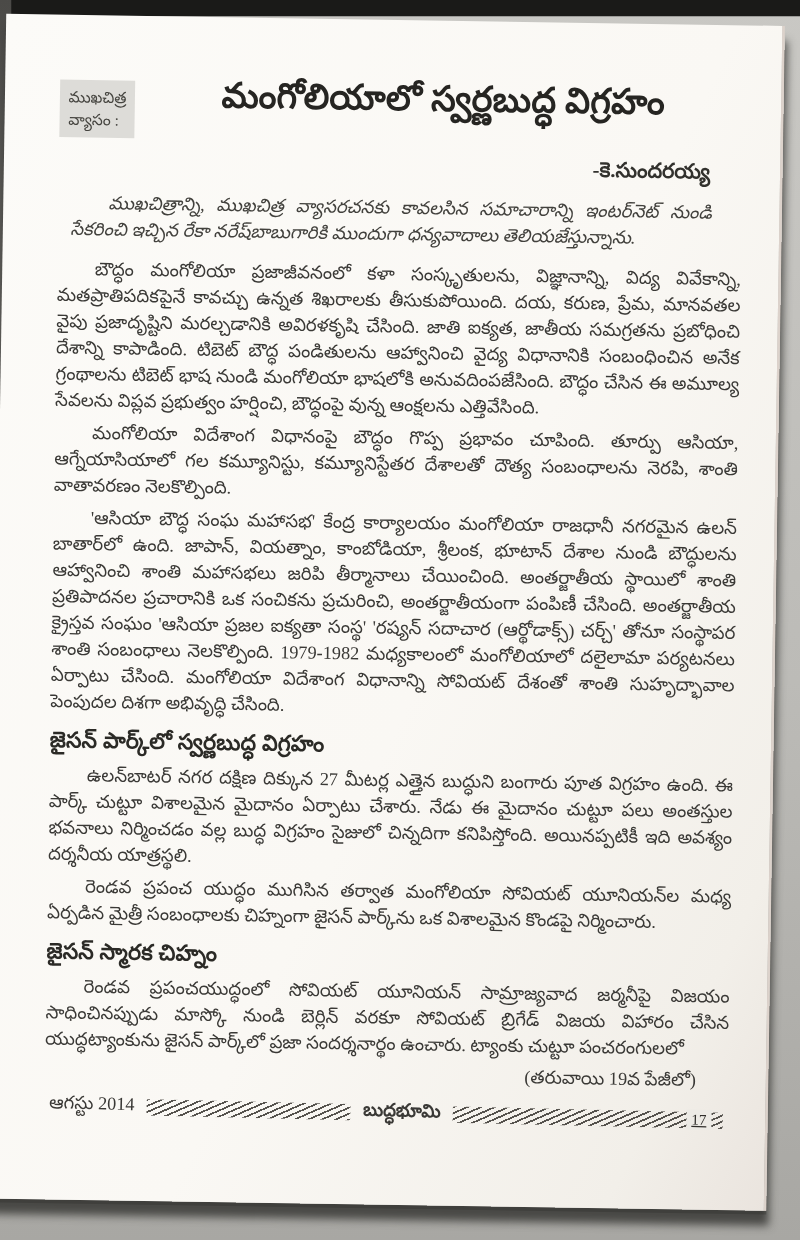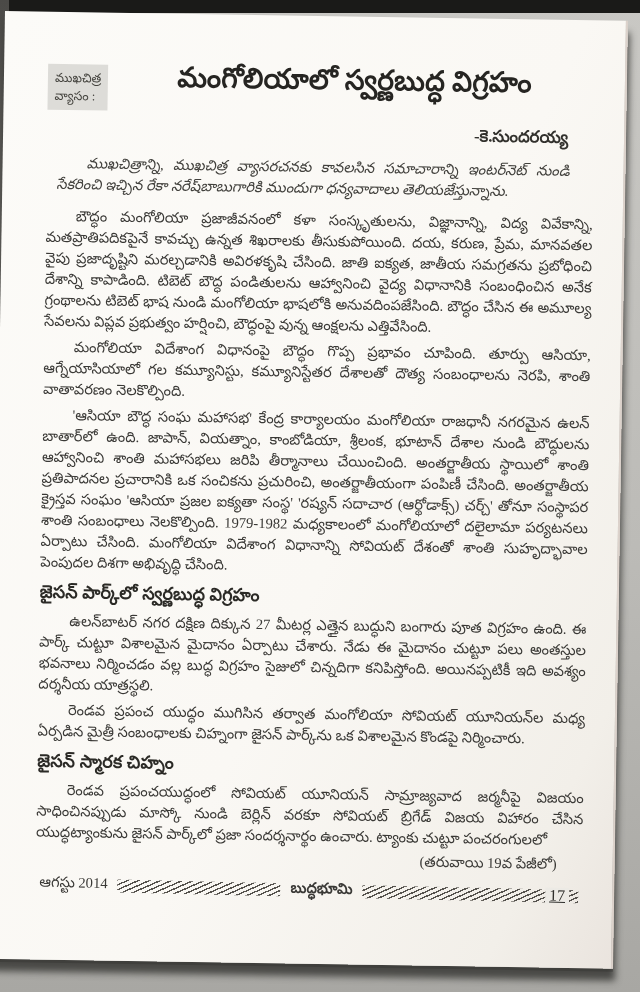--- a/index.html
+++ b/index.html
@@ -49,21 +49,21 @@
   .footer .fdate{flex:0 0 auto;}
   .footer .fmag{flex:0 0 auto;font-weight:bold;}
   .hatch{
     height:13px;border-radius:1px;
     background:repeating-linear-gradient(155deg,#55524d 0 1.4px,rgba(0,0,0,0) 1.4px 4.4px);
   }
   .hatch1{flex:1 1 120px;}
   .hatch2{flex:1.3 1 160px;position:relative;}
   .pageno{
     position:absolute;right:9px;top:-2px;background:#eceae5;color:#2f2e2b;
-    font-size:16px;padding:0 4px;line-height:16px;text-decoration:underline;
+    font-size:12px;padding:0 4px;line-height:16px;text-decoration:underline;
   }
 </style>
 </head>
 <body>
 
 <div class="top-band"></div>
 <div class="left-band"></div>
 
 <div class="page">
 

